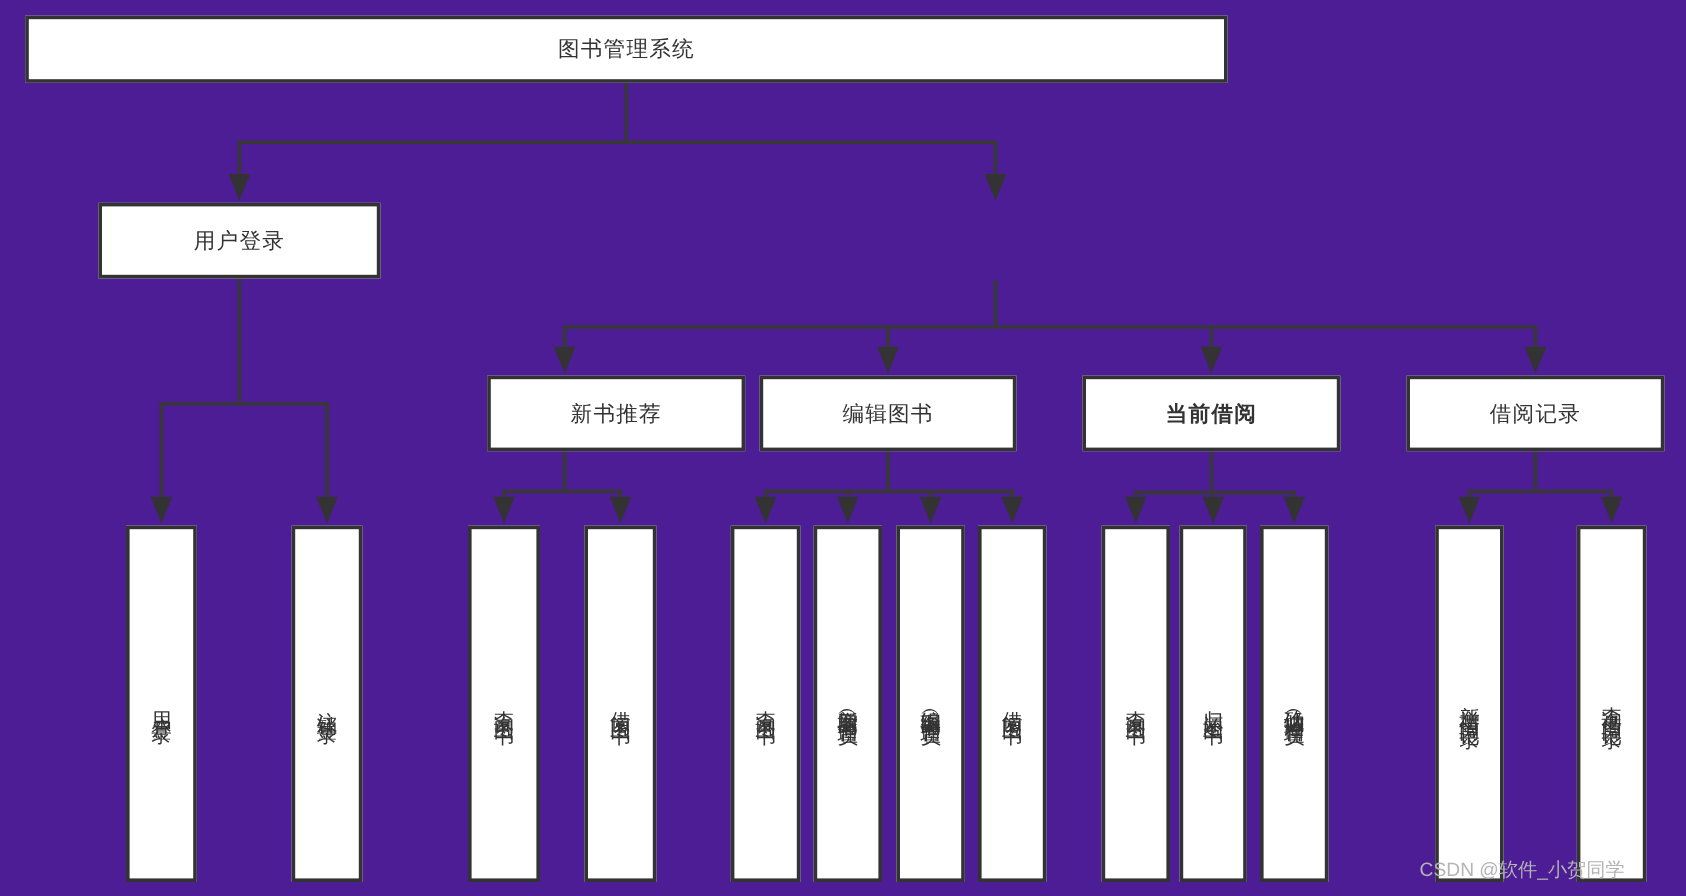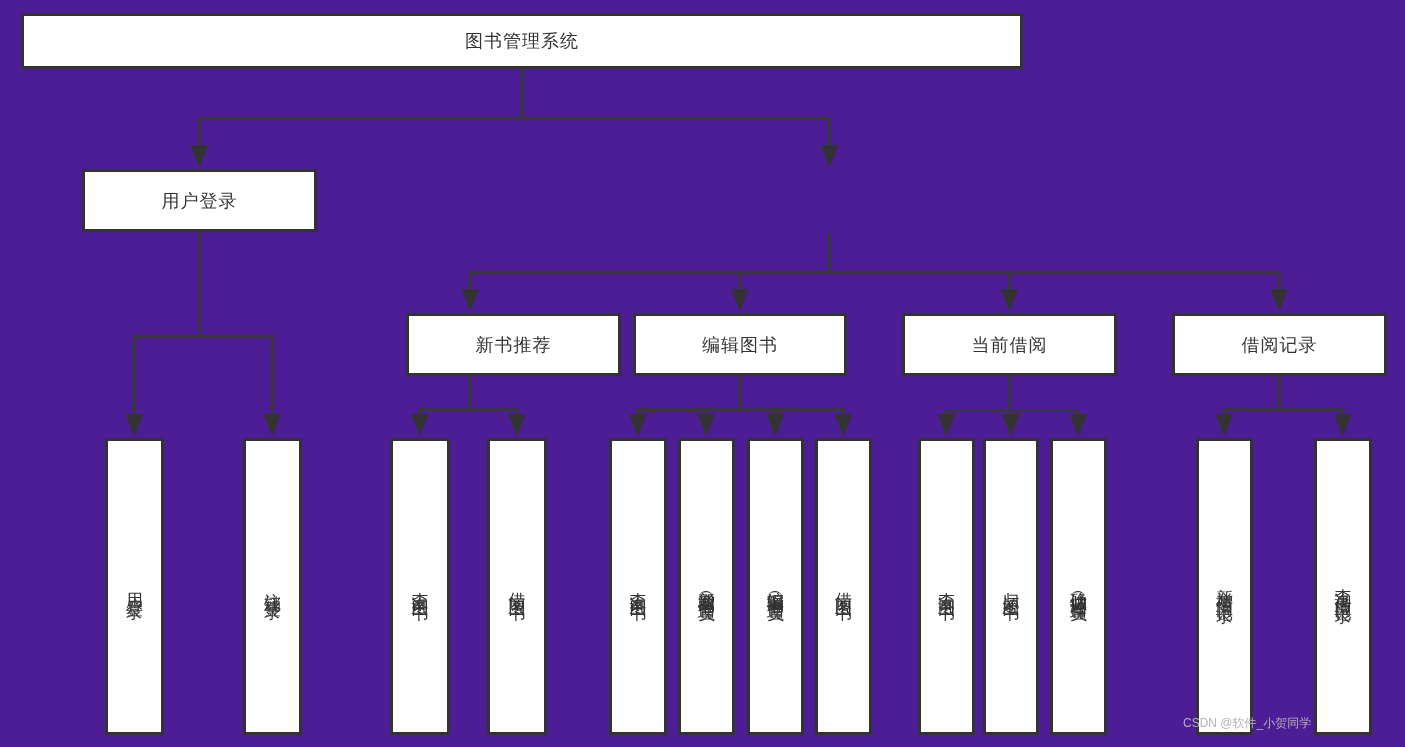--- a/index.html
+++ b/index.html
@@ -38,21 +38,21 @@
   }
   #connectors path{
     stroke:#383838;stroke-width:3;fill:none;
   }
   #connectors polygon{
     fill:#333333;stroke:none;
   }
   #watermark{
     position:absolute;
     left:1183px;top:715px;
-    font-size:12px;
+    font-size:16px;
     color:#b4b4b6;
     white-space:nowrap;
     z-index:5;
   }
 </style>
 </head>
 <body>
 
 <div id="canvas">
 
@@ -125,21 +125,21 @@
   <div class="hbox" style="left:82px;top:169px;width:235px;height:63px;">
     <span>用户登录</span>
   </div>
 
   <div class="hbox" style="left:363px;top:313px;width:215px;height:63px;margin-left:43px;">
     <span>新书推荐</span>
   </div>
   <div class="hbox" style="left:633px;top:313px;width:214px;height:63px;">
     <span>编辑图书</span>
   </div>
-  <div class="hbox" style="left:902px;top:313px;width:215px;height:63px;">
+  <div class="hbox" style="left:902px;top:313px;width:215px;height:63px;font-weight:bold;">
     <span>当前借阅</span>
   </div>
   <div class="hbox" style="left:1172px;top:313px;width:215px;height:63px;text-align:right;">
     <span>借阅记录</span>
   </div>
 
   <div class="vbox" style="left:105px;top:438px;width:59px;height:297px;">
     <span>用户登录</span>
   </div>
   <div class="vbox" style="left:243px;top:438px;width:59px;height:297px;">

